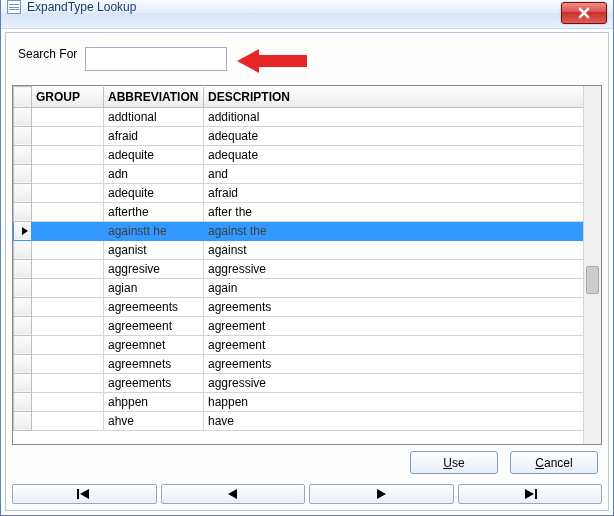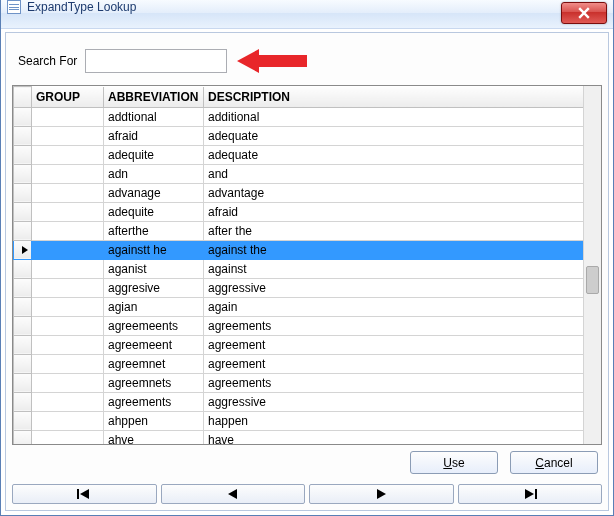--- a/index.html
+++ b/index.html
@@ -7,34 +7,34 @@
   
   .titlebar{height:28px;background:linear-gradient(#f7fbff,#e4eefb 45%,#d6e5f8 46%,#e9f2fd);border-bottom:1px solid #c9d8ef;display:flex;align-items:flex-start;position:relative}
   .title-ico{width:14px;height:14px;margin:0 6px;background:#fff;border:1px solid #6f93c7;display:flex;flex-direction:column;justify-content:space-evenly;padding:1px;box-sizing:border-box}
   .title-ico span{height:1px;background:#6f93c7;display:block}
   .title-text{color:#1d3b6f;font-size:12px}
   .close-btn{position:absolute;right:6px;top:2px;width:44px;height:20px;border:1px solid #7a0e0e;border-radius:3px;background:linear-gradient(#f08d89,#d9534f 45%,#c9302c 46%,#e05a56);display:flex;align-items:center;justify-content:center;box-shadow:0 0 2px rgba(0,0,0,.3)}
   .close-btn svg{width:12px;height:12px}
   
   .client{position:absolute;left:4px;right:4px;top:32px;bottom:4px;border:1px solid #b9c8df;background:#fdfdfd;display:flex;flex-direction:column}
   
-  .search-row{display:flex;align-items:center;padding:14px 8px 10px 12px}
+  .search-row{display:flex;align-items:flex-start;padding:14px 8px 10px 12px}
   .search-label{margin-right:8px;color:#000}
   .search-input{width:134px;height:20px;border:1px solid #abadb3;background:#fff;padding:1px 3px;font:inherit}
   .arrow{margin-left:10px}
   
   .grid-wrap{flex:1;margin:0 6px;border:1px solid #8a8a8a;background:#fff;overflow:hidden;position:relative}
   .grid-inner{position:absolute;inset:0;overflow:hidden}
   table{border-collapse:collapse;width:100%;table-layout:fixed}
   thead th{background:linear-gradient(#fdfdfd,#ececec);border:1px solid #c0c0c0;border-top:none;text-align:left;font-weight:bold;padding:2px 4px;height:16px;font-size:12px}
   td{border:1px solid #d4d4d4;padding:1px 4px;height:16px;white-space:nowrap;overflow:hidden}
   .rowhdr{width:18px;background:linear-gradient(#fdfdfd,#ececec);border:1px solid #c0c0c0;text-align:center;padding:0}
   .col-group{width:72px}
   .col-abbr{width:100px}
-  tr.selected td{background:#3399ff;color:#000000;border-color:#3399ff}
+  tr.selected td{background:#3399ff;color:#404040;border-color:#3399ff}
   tr.selected .rowhdr{background:linear-gradient(#fdfdfd,#ececec);color:#000}
   .sel-caret{display:inline-block;width:0;height:0;border-top:4px solid transparent;border-bottom:4px solid transparent;border-left:6px solid #000;margin-left:4px}
   
   .vscroll{position:absolute;right:0;top:0;bottom:0;width:17px;background:#f0f0f0;border-left:1px solid #d4d4d4}
   .vthumb{position:absolute;left:2px;right:2px;top:180px;height:26px;background:#cdcdcd;border:1px solid #a9a9a9;border-radius:2px}
   
   .btn-row{display:flex;justify-content:flex-end;gap:12px;padding:6px 10px}
   .btn{min-width:88px;height:23px;background:linear-gradient(#fdfdfd,#e7eefb);border:1px solid #8b9cb5;border-radius:3px;font:inherit;padding:0 10px;display:flex;align-items:center;justify-content:center;cursor:default}
   .btn .ul{text-decoration:underline}
   
@@ -108,26 +108,20 @@
               </tr>
               <tr>
                 <td class="rowhdr"></td>
                 <td></td>
                 <td>adn</td>
                 <td>and</td>
               </tr>
               <tr>
                 <td class="rowhdr"></td>
                 <td></td>
-                <td>advanage</td>
-                <td>advantage</td>
-              </tr>
-              <tr>
-                <td class="rowhdr"></td>
-                <td></td>
                 <td>adequite</td>
                 <td>afraid</td>
               </tr>
               <tr>
                 <td class="rowhdr"></td>
                 <td></td>
                 <td>afterthe</td>
                 <td>after the</td>
               </tr>
               <tr class="selected">

